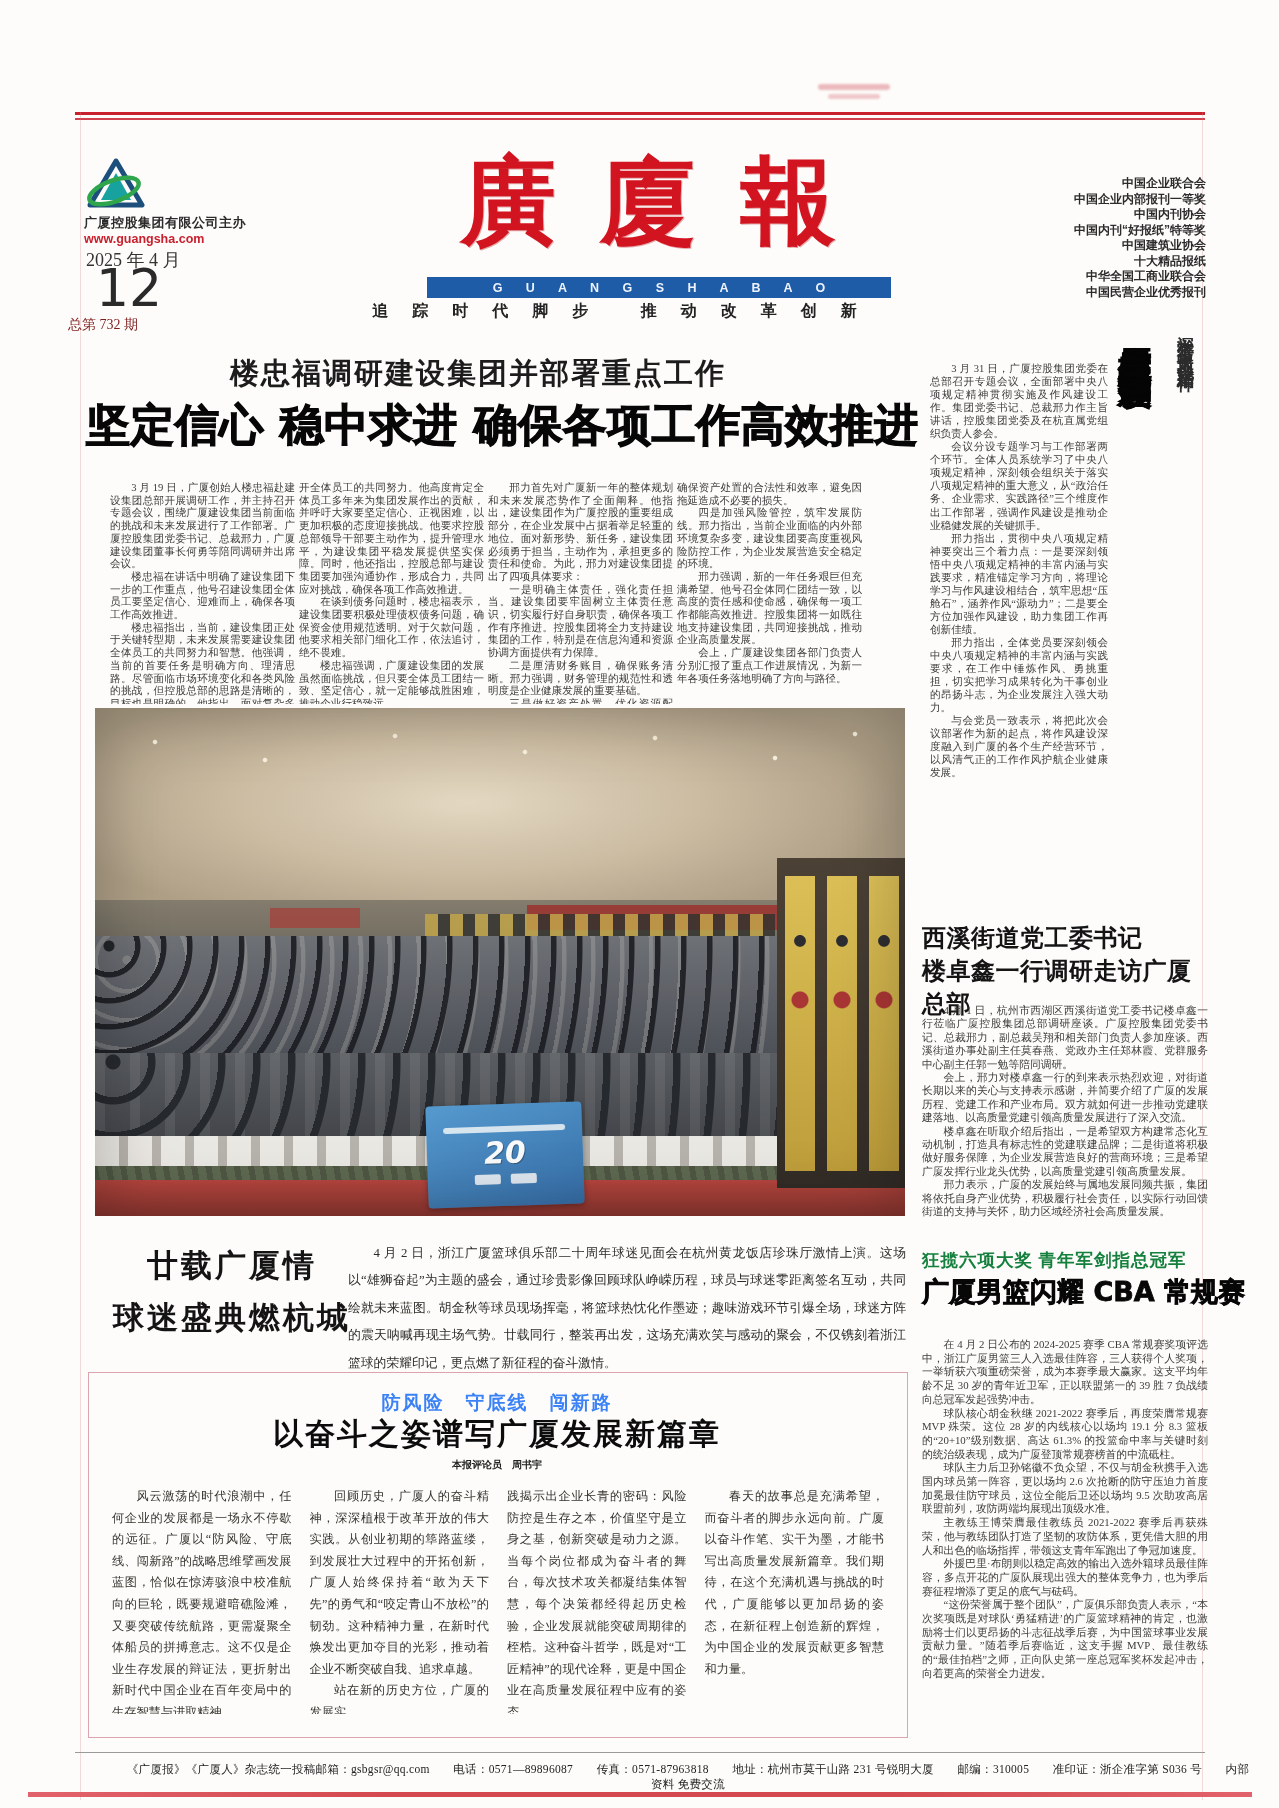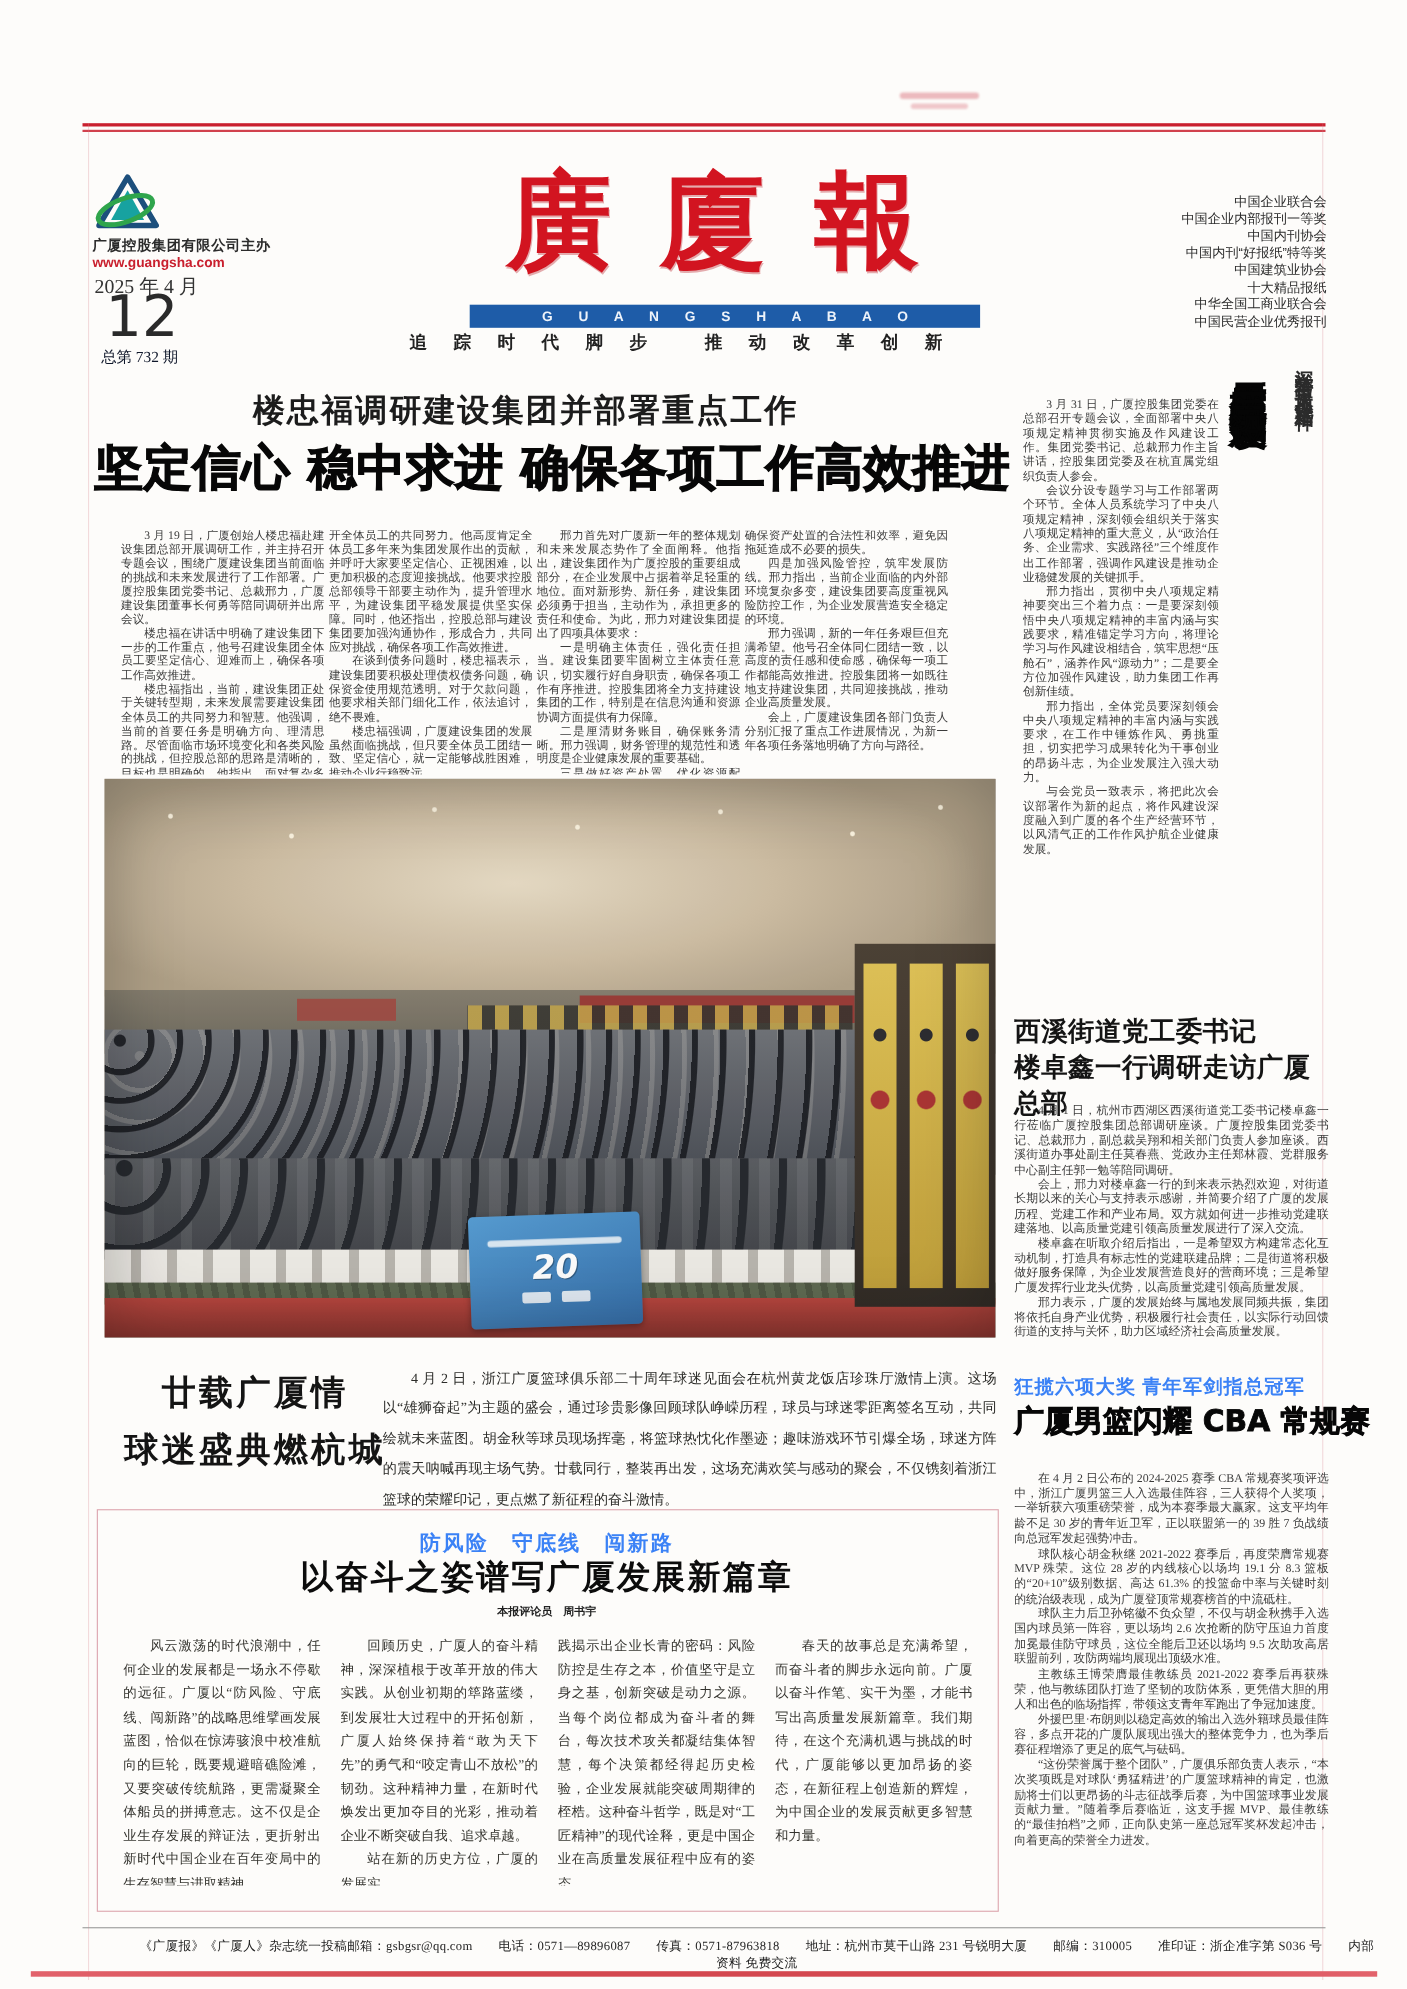--- a/index.html
+++ b/index.html
@@ -14,30 +14,30 @@
   .scan-mark{left:818px;top:84px;width:72px;height:6px;background:rgba(220,120,130,.5);filter:blur(1px);border-radius:3px;}
   .scan-mark2{left:828px;top:94px;width:52px;height:5px;background:rgba(220,120,130,.4);filter:blur(1px);border-radius:3px;}
   .rule-footer{left:75px;top:1752px;width:1130px;height:1px;background:#9a9a9a;}
   .rule-bottom{left:28px;top:1792px;width:1224px;height:5px;background:linear-gradient(90deg,#e2626b,#d4484f 30%,#d4484f 70%,#e2626b);}
   
   .logo{left:84px;top:158px;}
   .publisher{left:84px;top:214px;font-family:"Liberation Sans",sans-serif;font-size:13px;font-weight:700;color:#2b2b2b;letter-spacing:.5px;}
   .website{left:84px;top:232px;font-family:"Liberation Sans",sans-serif;font-size:12.5px;font-weight:700;color:#c9202e;}
   .dateline{left:86px;top:248px;font-size:18px;color:#333;}
   .daynum{left:96px;top:262px;font-family:"DejaVu Sans",sans-serif;font-size:52px;font-weight:400;color:#2a2a2a;line-height:1;}
-  .issue{left:92px;top:316px;font-size:14px;color:#0f172a;}
+  .issue{left:68px;top:316px;font-size:14px;color:#7f1d1d;}
   .paper-title{left:400px;top:146px;width:480px;text-align:center;font-size:96px;line-height:112px;
         font-weight:700;color:#d21420;letter-spacing:44px;padding-left:30px;white-space:nowrap;
         text-shadow:1px 1px 0 rgba(180,20,30,.35);}
   .pinyin-bar{left:427px;top:277px;width:464px;height:21px;background:#1e5ca8;display:flex;align-items:center;justify-content:center;}
   .pinyin-bar span{font-family:"Liberation Sans",sans-serif;font-size:12.5px;font-weight:700;color:#eef3fa;letter-spacing:10px;padding-left:10px;white-space:nowrap;}
   .slogan{left:345px;top:301px;width:515px;text-align:center;font-family:"Liberation Sans",sans-serif;
         font-size:16px;font-weight:700;color:#222;letter-spacing:24px;padding-left:24px;white-space:nowrap;}
   .awards{left:948px;top:176px;width:258px;text-align:right;font-family:"Liberation Sans",sans-serif;
-        font-size:12px;font-weight:400;color:#2b2b2b;line-height:15.5px;}
+        font-size:12px;font-weight:700;color:#2b2b2b;line-height:15.5px;}
   
   .lead-kicker{left:95px;top:354px;width:766px;text-align:center;font-size:29px;font-weight:700;color:#1c1c1c;letter-spacing:2px;}
   .lead-headline{left:86px;top:396px;width:790px;text-align:center;font-family:"DejaVu Sans",sans-serif;
         font-size:44px;font-weight:900;color:#070707;-webkit-text-stroke:1.1px #070707;letter-spacing:.5px;white-space:nowrap;}
   .lead-body{left:110px;top:482px;width:752px;height:222px;display:flex;gap:4px;overflow:hidden;}
   .lead-col{flex:1 1 0;overflow:hidden;}
   .bp{margin:0;font-size:10.6px;line-height:12.7px;text-align:justify;color:#3b3b3b;text-indent:2em;}
   .cont{text-indent:0;}
   
   .photo{left:95px;top:708px;width:810px;height:508px;overflow:hidden;background:#8a7f6d;filter:saturate(.92) contrast(.96);}
@@ -91,21 +91,21 @@
   .party-body{left:930px;top:362px;width:178px;height:524px;overflow:hidden;}
   .party-body .bp{font-size:10.6px;line-height:13.05px;}
   .v-title{left:1104px;top:320px;height:560px;writing-mode:vertical-rl;text-orientation:upright;
      font-family:"DejaVu Sans",sans-serif;font-size:33px;font-weight:900;color:#050505;
      -webkit-text-stroke:.9px #050505;letter-spacing:2px;line-height:62px;}
   .v-kicker{left:1172px;top:322px;height:252px;writing-mode:vertical-rl;text-orientation:upright;
      font-size:17px;font-weight:700;color:#2b2b2b;letter-spacing:3.5px;line-height:26px;}
   .visit-hl{left:922px;top:922px;width:286px;font-size:24px;font-weight:800;color:#141414;line-height:33px;letter-spacing:.5px;}
   .visit-body{left:922px;top:1004px;width:286px;height:230px;overflow:hidden;}
   .visit-body .bp{font-size:10.8px;line-height:13.4px;}
-  .cba-kicker{left:922px;top:1248px;width:286px;font-size:17.5px;font-weight:700;color:#3b82f6;letter-spacing:1px;}
+  .cba-kicker{left:922px;top:1248px;width:286px;font-size:17.5px;font-weight:700;color:#15803d;letter-spacing:1px;}
   .cba-hl{left:922px;top:1274px;width:290px;font-family:"DejaVu Sans",sans-serif;font-size:27px;font-weight:900;
      color:#070707;-webkit-text-stroke:.8px #070707;white-space:nowrap;}
   .cba-body{left:922px;top:1338px;width:286px;height:410px;overflow:hidden;}
   .cba-body .bp{font-size:10.8px;line-height:13.7px;}
   
   .edit-box{left:88px;top:1372px;width:818px;height:364px;border:1px solid #dca4ad;}
   .edit-kicker{left:88px;top:1390px;width:818px;text-align:center;font-size:19px;font-weight:700;color:#3b82f6;letter-spacing:2px;}
   .edit-hl{left:88px;top:1414px;width:818px;text-align:center;font-size:30px;font-weight:800;color:#0c0c0c;letter-spacing:2px;}
   .edit-byline{left:88px;top:1458px;width:818px;text-align:center;font-size:10px;font-weight:700;color:#222;}
   .edit-cols{left:112px;top:1486px;width:772px;height:228px;display:flex;gap:18px;overflow:hidden;}

